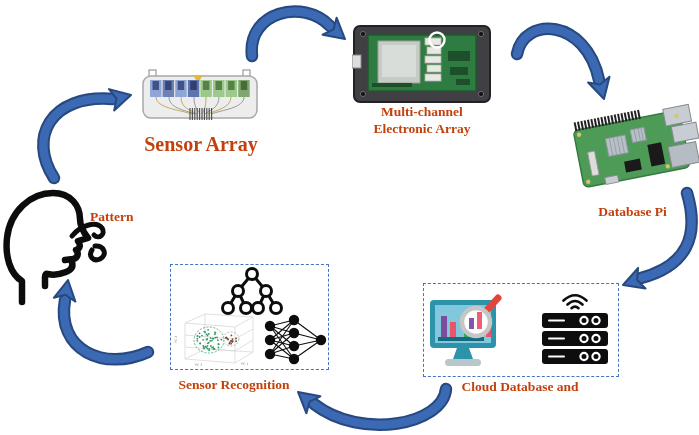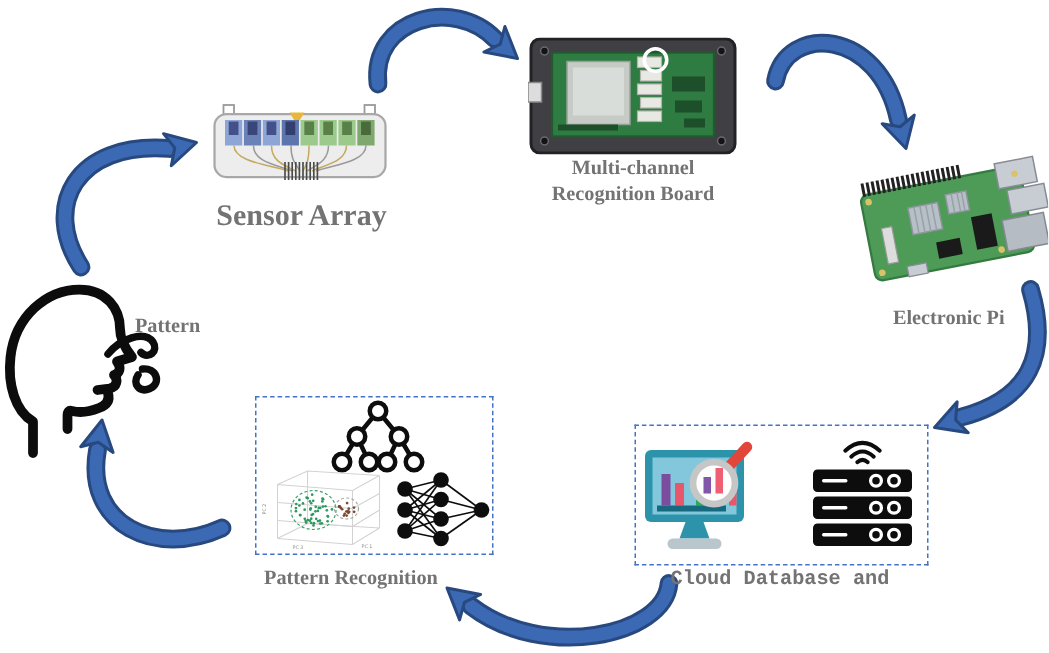--- a/index.html
+++ b/index.html
@@ -1,19 +1,19 @@
 <!DOCTYPE html>
 <html><head>
 <meta charset="utf-8">
 <style>
   html,body{margin:0;padding:0;background:#fff;}
   #canvas{position:relative;width:699px;height:435px;background:#fff;overflow:hidden;
           font-family:"Liberation Serif","DejaVu Serif",serif;}
   .abs{position:absolute;}
-  .node-label{position:absolute;font-weight:bold;color:#737373;font-size:13.5px;line-height:17px;text-align:center;}
+  .node-label{position:absolute;font-weight:bold;color:#c2410c;font-size:13.5px;line-height:17px;text-align:center;}
   .dashed-box{position:absolute;border:1.2px dashed #4472c4;background:transparent;}
   .arrow-outline{fill:none;stroke:#27497f;stroke-width:12.5;stroke-linecap:round;}
   .arrow-body{fill:none;stroke:#3c69b4;stroke-width:8.5;stroke-linecap:round;}
   .arrow-head{fill:#3c69b4;stroke:#27497f;stroke-width:2;stroke-linejoin:round;}
 </style>
 </head>
 <body>
 
 <div id="canvas">
 
@@ -132,21 +132,21 @@
     <rect x="0" y="30" width="9" height="13" fill="#ddd" stroke="#8a8a8a" stroke-width="1"></rect>
     <g fill="#141416" stroke="#6a6a6e" stroke-width="1">
       <circle cx="11" cy="9" r="2.6"></circle>
         <circle cx="129" cy="9" r="2.6"></circle>
       <circle cx="11" cy="69" r="2.6"></circle>
         <circle cx="129" cy="69" r="2.6"></circle>
     </g>
   </svg>
   <div class="node-label" style="left:352px;top:103px;width:140px;">
     <div>Multi-channel</div>
-    <div>Recognition Board</div>
+    <div>Electronic Array</div>
   </div>
 
   <svg class="abs" style="left:563px;top:90px;" width="136" height="110" viewBox="0 0 136 110">
     <g transform="rotate(-11 68 55)">
       <rect x="14" y="30" width="108" height="58" rx="5" fill="#4d9b57" stroke="#357a41" stroke-width="1.5"></rect>
       <g fill="#222">
           <rect x="16" y="22" width="2" height="9"></rect>
           <rect x="19.4" y="22" width="2" height="9"></rect>
           <rect x="22.8" y="22" width="2" height="9"></rect>
           <rect x="26.2" y="22" width="2" height="9"></rect>
@@ -183,21 +183,21 @@
       <rect x="58" y="70" width="16" height="11" fill="#1a1a1a"></rect>
       <rect x="36" y="82" width="13" height="7" fill="#c8cdd3" stroke="#868c93" stroke-width="0.8"></rect>
       <g fill="#d9c368">
         <circle cx="19" cy="35" r="2.2"></circle>
           <circle cx="118" cy="35" r="2.2"></circle>
         <circle cx="19" cy="83" r="2.2"></circle>
           <circle cx="100" cy="83" r="2.2"></circle>
       </g>
     </g>
   </svg>
-  <div class="node-label" style="left:570px;top:203px;width:125px;">Electronic Pi</div>
+  <div class="node-label" style="left:570px;top:203px;width:125px;">Database Pi</div>
 
   <div class="dashed-box" style="left:423px;top:283px;width:194px;height:92px;"></div>
   <svg class="abs" style="left:428px;top:292px;" width="82" height="82" viewBox="0 0 82 82">
     <rect x="2" y="8" width="66" height="48" rx="4" fill="#2d93ab"></rect>
     <rect x="7" y="13" width="56" height="38" fill="#82c7dc"></rect>
     <g>
       <rect x="13" y="24" width="6" height="21" fill="#7b4d9e"></rect>
       <rect x="22" y="30" width="6" height="15" fill="#e8566b"></rect>
       <rect x="36" y="39" width="5" height="6" fill="#2ba95c"></rect>
       <rect x="58" y="26" width="5" height="19" fill="#e8566b"></rect>
@@ -232,21 +232,21 @@
         <circle cx="59" cy="51.5" r="3.6" fill="none" stroke="#fff" stroke-width="2.2"></circle>
       </g>
       <g>
         <rect x="5" y="62" width="66" height="15" rx="3" fill="#0d0d0d"></rect>
         <rect x="11" y="68.4" width="17" height="2.2" rx="1.1" fill="#fff"></rect>
         <circle cx="47" cy="69.5" r="3.6" fill="none" stroke="#fff" stroke-width="2.2"></circle>
         <circle cx="59" cy="69.5" r="3.6" fill="none" stroke="#fff" stroke-width="2.2"></circle>
       </g>
     </g>
   </svg>
-  <div class="node-label" style="left:423px;top:378px;width:194px;font-family:Liberation Mono, monospace;">
+  <div class="node-label" style="left:423px;top:378px;width:194px;">
     <div>Cloud Database and</div>
   </div>
 
   <div class="dashed-box" style="left:170px;top:264px;width:157px;height:104px;"></div>
   <svg class="abs" style="left:219px;top:266px;" width="66" height="52" viewBox="0 0 66 52">
     <g stroke="#0d0d0d" stroke-width="3" fill="none">
       <path d="M33 8 L19 25 M33 8 L47 25 M19 25 L9 42 M19 25 L27 42 M47 25 L39 42 M47 25 L57 42"></path>
     </g>
     <g fill="#fff" stroke="#0d0d0d" stroke-width="3">
       <circle cx="33" cy="8" r="5.5"></circle>
@@ -362,15 +362,15 @@
         <circle cx="9" cy="13" r="5.2"></circle>
         <circle cx="9" cy="27" r="5.2"></circle>
         <circle cx="9" cy="41" r="5.2"></circle>
         <circle cx="33" cy="7" r="5.2"></circle>
         <circle cx="33" cy="20" r="5.2"></circle>
         <circle cx="33" cy="33" r="5.2"></circle>
         <circle cx="33" cy="46" r="5.2"></circle>
         <circle cx="60" cy="27" r="5.2"></circle>
       </g>
   </svg>
-  <div class="node-label" style="left:154px;top:376px;width:160px;">Pattern Recognition</div>
+  <div class="node-label" style="left:154px;top:376px;width:160px;">Sensor Recognition</div>
 
 </div>
 
 </body></html>

